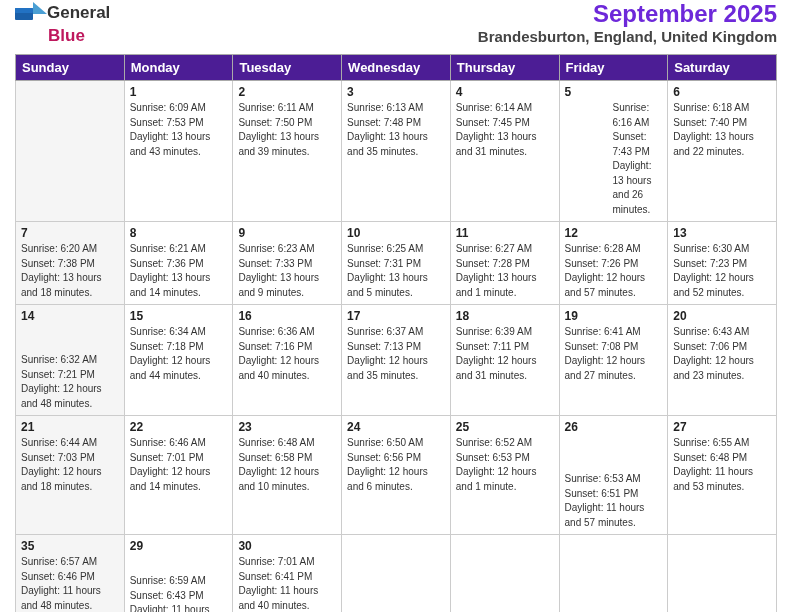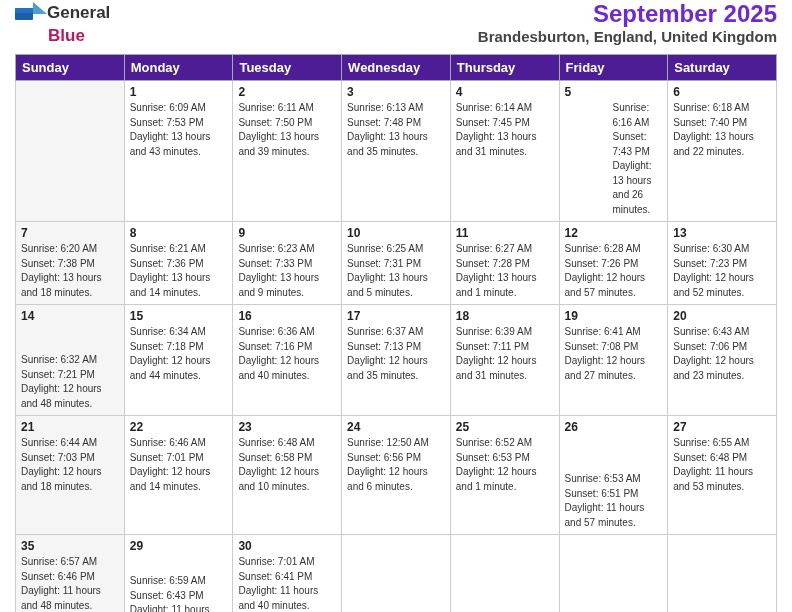--- a/index.html
+++ b/index.html
@@ -279,21 +279,21 @@
           </td>
           <td>
             <span class="day-num">23</span>
             <div class="cell-info" style="white-space: pre-line;">Sunrise: 6:48 AM
 Sunset: 6:58 PM
 Daylight: 12 hours
 and 10 minutes.</div>
           </td>
           <td>
             <span class="day-num">24</span>
-            <div class="cell-info" style="white-space: pre-line;">Sunrise: 12:50 AM
+            <div class="cell-info" style="white-space: pre-line;">Sunrise: 6:50 AM
 Sunset: 6:56 PM
 Daylight: 12 hours
 and 6 minutes.</div>
           </td>
           <td>
             <span class="day-num">25</span>
             <div class="cell-info" style="white-space: pre-line;">Sunrise: 6:52 AM
 Sunset: 6:53 PM
 Daylight: 12 hours
 and 1 minute.</div>

